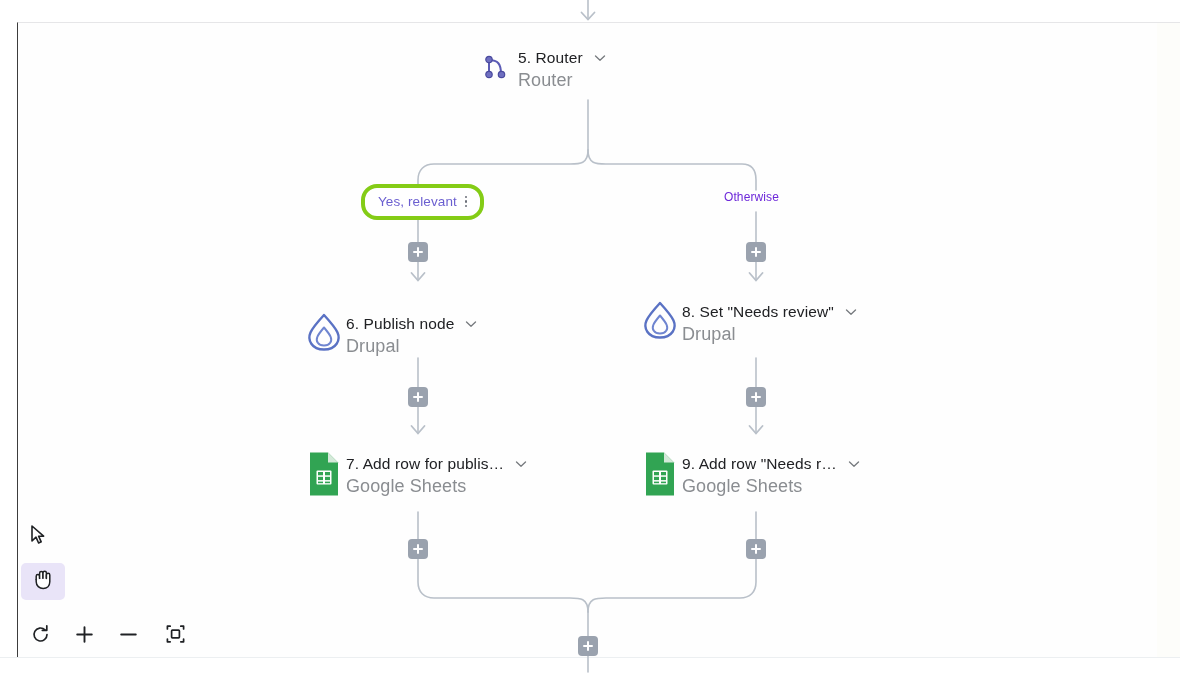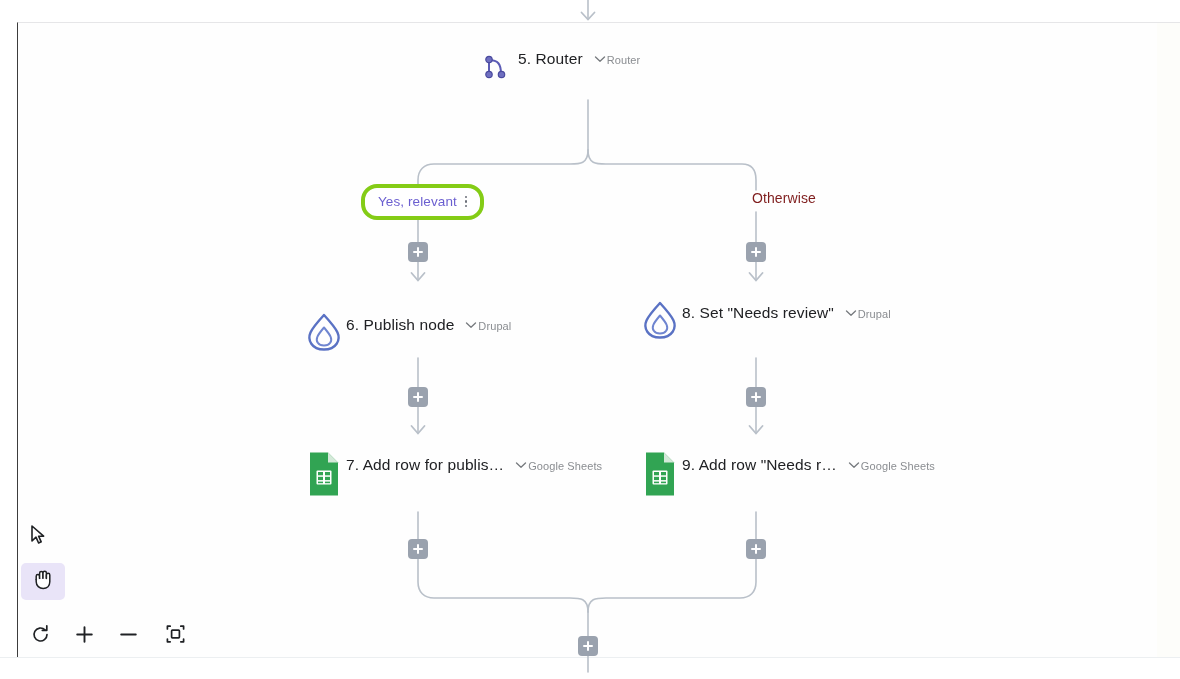--- a/index.html
+++ b/index.html
@@ -65,38 +65,38 @@
   .node-icon {
     width: 44px;
     height: 44px;
     flex: 0 0 44px;
     display: flex;
     align-items: center;
     justify-content: center;
   }
   .node-text {
     display: flex;
-    flex-direction: row;
+    flex-direction: column;
     justify-content: center;
     padding-top: 2px;
   }
   .node-title-row {
     display: flex;
     align-items: center;
     gap: 10px;
     white-space: nowrap;
   }
   .node-title {
     font-size: 15.5px;
     color: #202124;
     line-height: 20px;
     letter-spacing: 0.1px;
   }
   .node-subtitle {
-    font-size: 11px;
+    font-size: 18px;
     color: #8a8d91;
     line-height: 17px;
     margin-top: 4px;
     letter-spacing: 0.1px;
   }
   .chevron {
     width: 14px;
     height: 14px;
     display: inline-block;
     flex: 0 0 14px;
@@ -130,25 +130,24 @@
   }
   .kebab i {
     display: block;
     width: 2.5px;
     height: 2.5px;
     border-radius: 50%;
     background: #6b6f78;
   }
   .branch-label-plain {
     position: absolute;
-    font-size: 14px;
-    color: #7f1d1d;
+    font-size: 12px;
+    color: #6d28d9;
     white-space: nowrap;
     letter-spacing: 0.1px;
-    margin-left: 28px;
   }
   
   .plus-btn {
     position: absolute;
     width: 20px;
     height: 20px;
     border-radius: 4px;
     background: #9aa2ae;
     display: flex;
     align-items: center;

